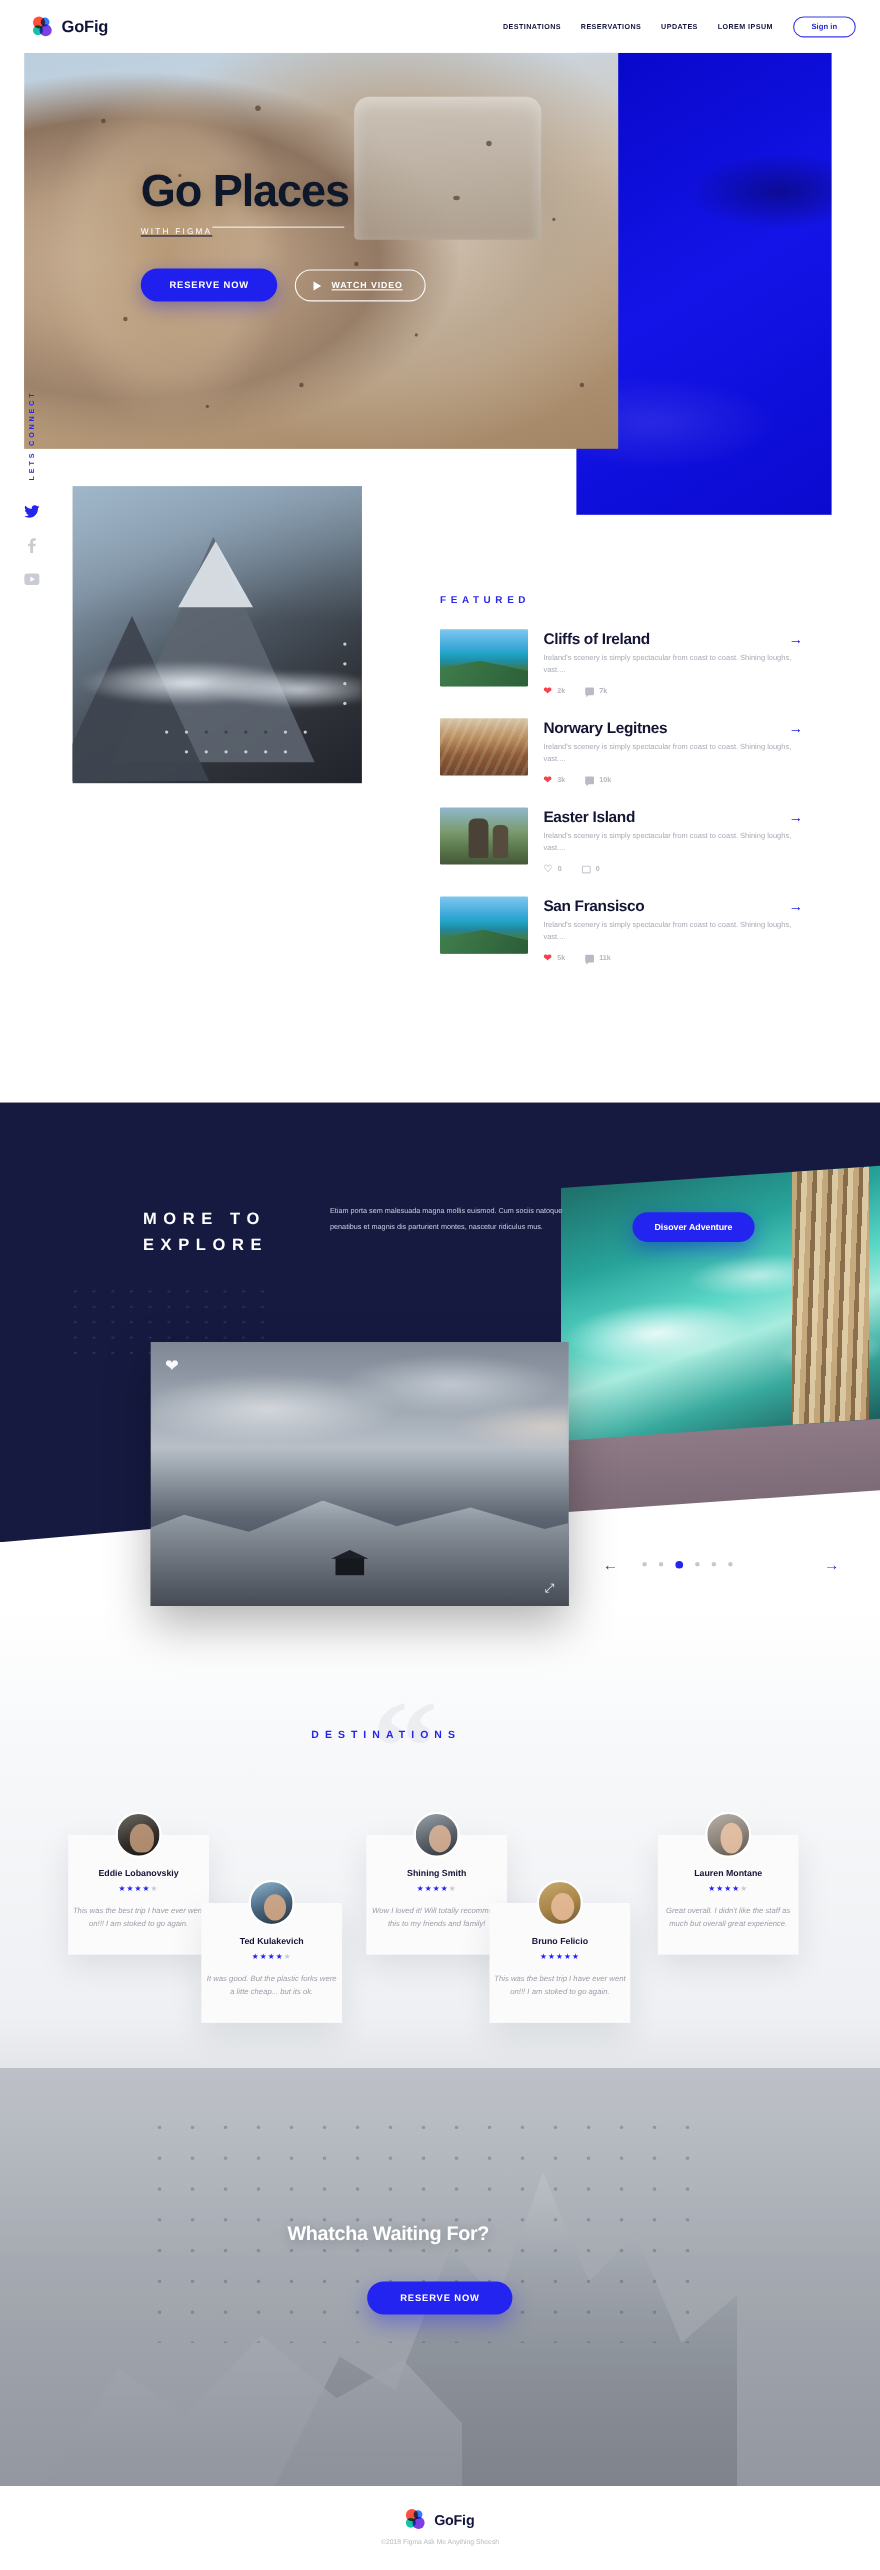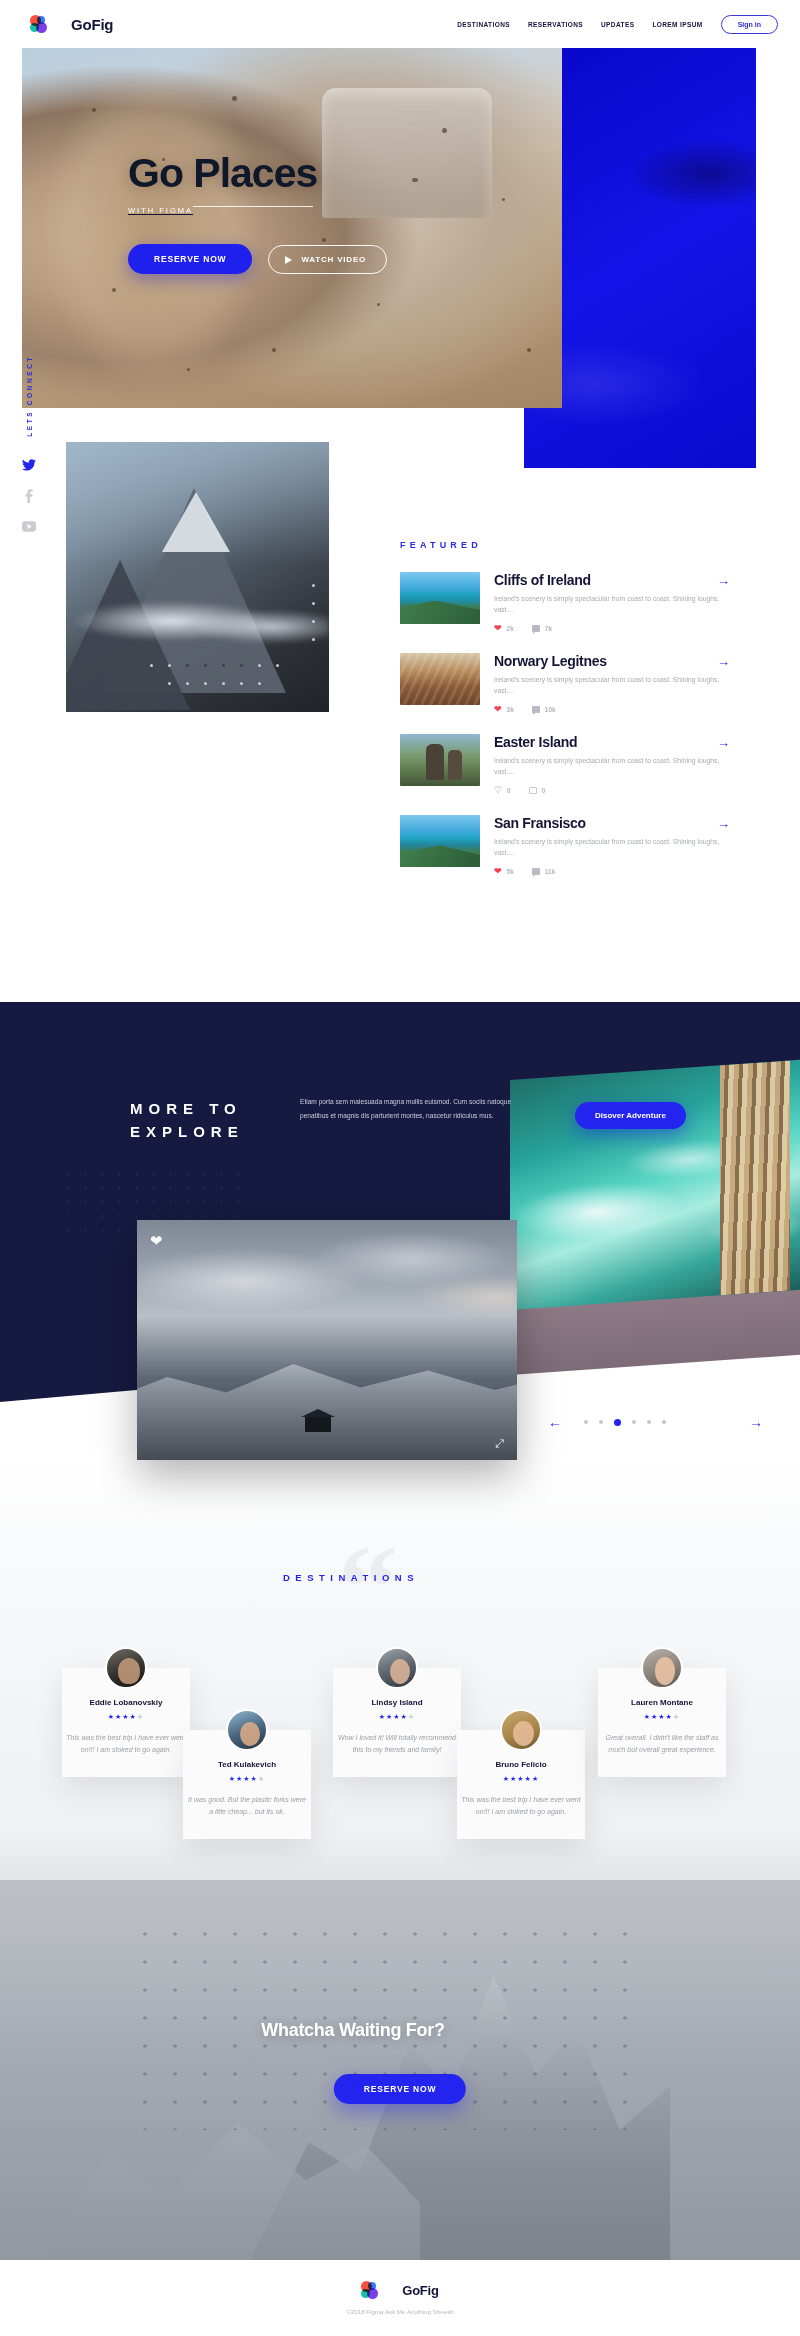--- a/index.html
+++ b/index.html
@@ -20,21 +20,21 @@
     position: absolute; top: 0; left: 546px; width: 60px; height: 3px;
     background: #2020e0;
   }
 
   
   .header {
     position: absolute; top: 0; left: 0; width: 800px; height: 48px;
     display: flex; align-items: center; padding: 0 22px 0 30px; z-index: 40;
     background: #fff;
   }
-  .brand { display: flex; align-items: center; gap: 22px; justify-content: space-between; }
+  .brand { display: flex; align-items: center; gap: 7px; justify-content: space-between; }
   .brand-mark { width: 19px; height: 19px; position: relative; }
   .brand-mark .d1 { position:absolute; width:11px; height:11px; border-radius:50%; background:#ff4f3c; left:0; top:0; }
   .brand-mark .d2 { position:absolute; width:11px; height:11px; border-radius:50%; background:#7b3fe4; left:6px; top:7px; mix-blend-mode:multiply;}
   .brand-mark .d3 { position:absolute; width:9px; height:9px; border-radius:50%; background:#17c2a4; left:0px; top:8px; mix-blend-mode:multiply;}
   .brand-mark .d4 { position:absolute; width:8px; height:8px; border-radius:50%; background:#2f7bff; left:7px; top:1px; mix-blend-mode:multiply;}
   .brand-name { font-size: 15px; font-weight: 700; letter-spacing: -0.2px; color:#12143a; }
   .nav { margin-left:auto; display:flex; align-items:center; gap:18px; }
   .nav a {
     font-size: 6.5px; font-weight: 700; letter-spacing: 0.4px;
     color: #12143a; text-decoration: none; text-transform: uppercase;
@@ -94,21 +94,21 @@
   .btn-primary {
     background:#2020ee; color:#fff; border:none; border-radius:20px;
     padding:10px 26px; font-size:8.5px; font-weight:700; letter-spacing:.8px;
     cursor:pointer; font-family:inherit;
     box-shadow:0 5px 16px rgba(20,20,220,.35);
   }
   .btn-ghost {
     background:transparent; color:#fff; border:1px solid rgba(255,255,255,.95);
     border-radius:20px; padding:9px 20px 9px 16px; font-size:8px; font-weight:700;
     letter-spacing:.8px; cursor:pointer; font-family:inherit;
-    display:flex; align-items:flex-end; gap:9px;
+    display:flex; align-items:flex-end; gap:9px;text-decoration:underline;
   }
   .play-tri {
     width:0;height:0;border-left:7px solid #fff;border-top:4.5px solid transparent;border-bottom:4.5px solid transparent;
   }
 
   
   .social-rail { position:absolute; left:14px; top:355px; width:30px; z-index:45; display:flex; flex-direction:column; align-items:center; }
   .rail-text {
     writing-mode: vertical-rl; transform: rotate(180deg);
     font-size:6.5px; font-weight:700; letter-spacing:2.6px; color:#2a2ae0;
@@ -595,26 +595,26 @@
 
   <div class="t-card" style="left:183px; top:1730px;">
     <span class="t-avatar av2"></span>
     <div class="t-name">Ted Kulakevich</div>
     <div class="t-stars"><span class="on">★★★★</span><span class="off">★</span></div>
     <div class="t-text">It was good. But the plastic forks were a litte cheap... but its ok.</div>
   </div>
 
   <div class="t-card" style="left:333px; top:1668px;">
     <span class="t-avatar av3"></span>
-    <div class="t-name">Lindsy Island</div>
+    <div class="t-name">Shining Smith</div>
     <div class="t-stars"><span class="on">★★★★</span><span class="off">★</span></div>
     <div class="t-text">Wow I loved it! Will totally recommend this to my friends and family!</div>
   </div>
 
-  <div class="t-card" style="left:457px; top:1730px;">
+  <div class="t-card" style="left:445px; top:1730px;">
     <span class="t-avatar av4"></span>
     <div class="t-name">Bruno Felicio</div>
     <div class="t-stars"><span class="on">★★★★★</span></div>
     <div class="t-text">This was the best trip I have ever went on!!! I am stoked to go again.</div>
   </div>
 
   <div class="t-card" style="left:598px; top:1668px;">
     <span class="t-avatar av5"></span>
     <div class="t-name">Lauren Montane</div>
     <div class="t-stars"><span class="on">★★★★</span><span class="off">★</span></div>

